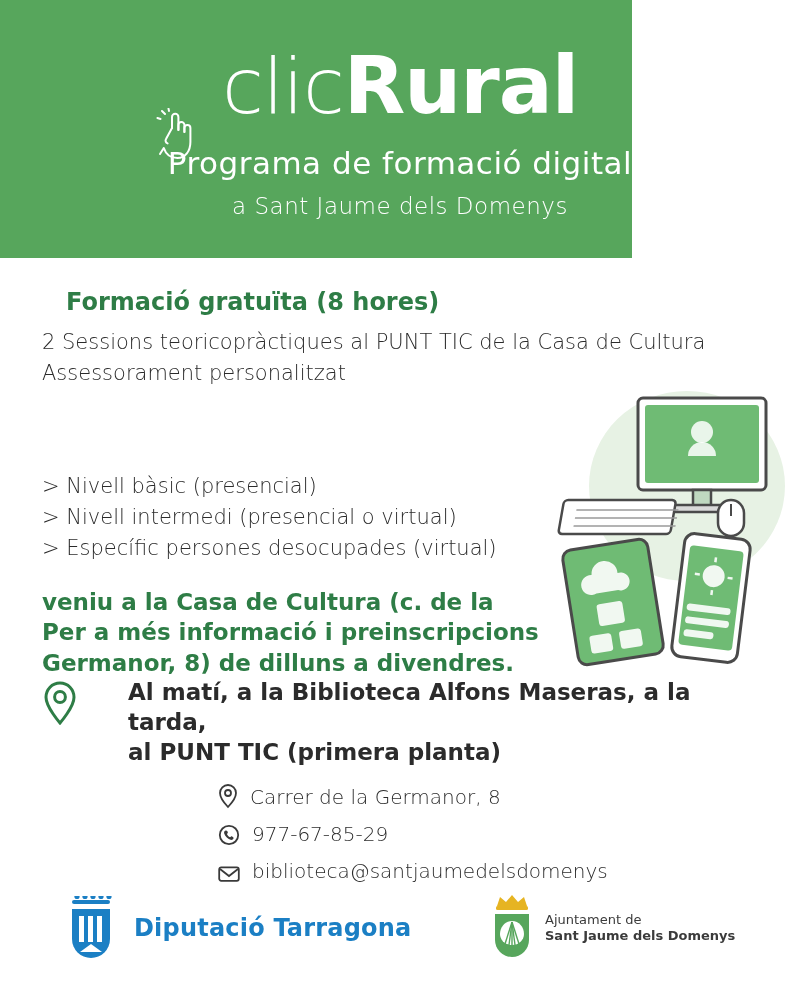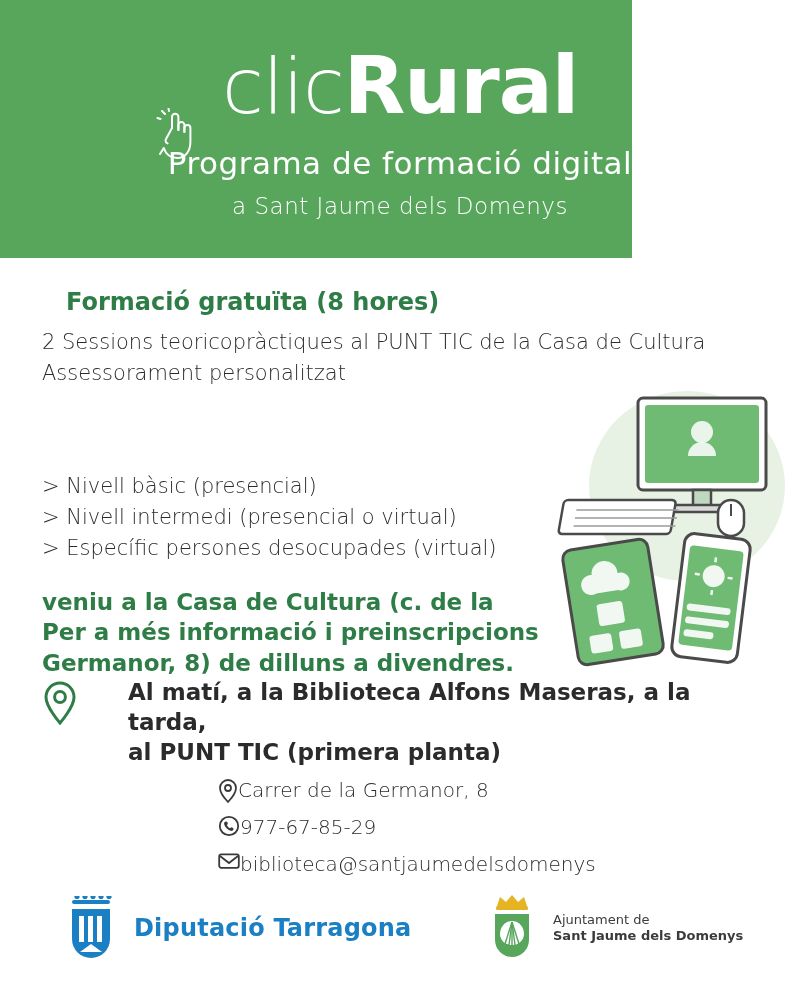--- a/index.html
+++ b/index.html
@@ -121,21 +121,22 @@
     margin-left: 36px;
   }
 
   
   .contacts {
     position: absolute;
     top: 520px; left: 218px;
   }
   .contact-row {
     display: flex;
-    align-items: flex-start;
+    align-items: flex-end;
+    gap: 12px;
     height: 31px;
     margin-bottom: 6px;
   }
   .contact-row .ctxt {
     font-family: "DejaVu Sans", sans-serif;
     font-size: 20px;
     font-weight: 300;
     color: #2b2b2b;
   }
 
@@ -145,21 +146,21 @@
   
   .footer { position: absolute; top: 620px; left: 0; width: 800px; height: 120px; }
   .logo-dipu { position: absolute; left: 62px; top: 18px; display: flex; align-items: center; gap: 14px; }
   .logo-dipu .dipu-text {
     font-family: "DejaVu Sans", sans-serif;
     font-weight: bold;
     font-size: 24px;
     color: #1b7fc4;
     letter-spacing: 0.2px;
   }
-  .logo-ajun { position: absolute; left: 483px; top: 14px; display: flex; align-items: center; gap: 12px; }
+  .logo-ajun { position: absolute; left: 483px; top: 14px; display: flex; align-items: center; gap: 4px; }
   .ajun-lines { line-height: 1.25; }
   .ajun-lines .l1 { font-family: "DejaVu Sans", sans-serif; font-size: 13px; color: #3b3b3b; }
   .ajun-lines .l2 { font-family: "DejaVu Sans", sans-serif; font-size: 13px; font-weight: bold; color: #3b3b3b; }
 </style>
 </head>
 <body>
 
 <div class="poster">
 
   <div class="header">

